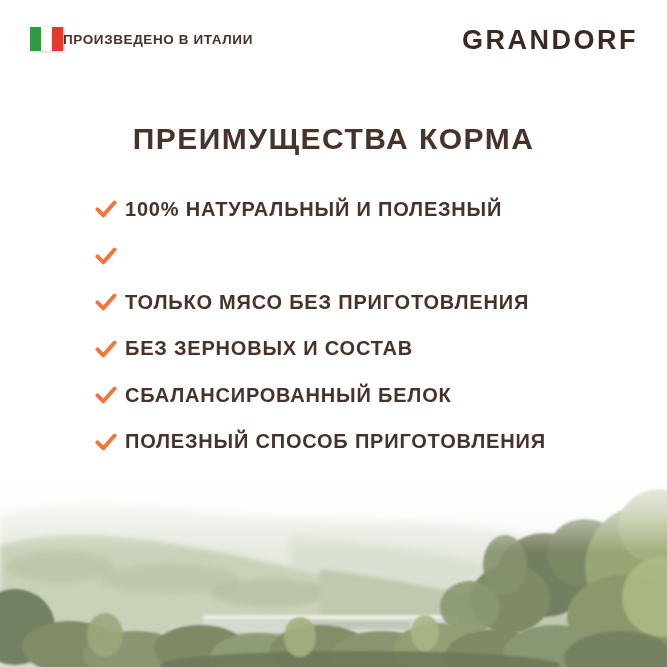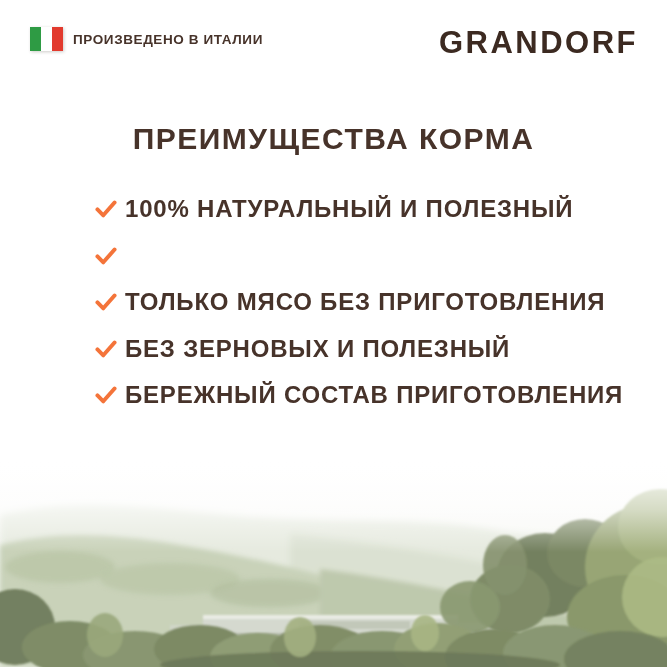--- a/index.html
+++ b/index.html
@@ -17,37 +17,37 @@
     position:relative;
     width:667px;height:667px;
     margin:0 auto;
     background:var(--page-bg,#fff);
     overflow:hidden;
     font-family:"Liberation Sans","DejaVu Sans",sans-serif;
   }
   
   .header-left{
     position:absolute;left:30px;top:27px;
-    display:flex;align-items:center;gap:10px;
+    display:flex;align-items:center;
   }
   .flag{
     width:33px;height:24px;display:flex;flex:none;
     box-shadow:1px 1px 3px rgba(60,50,40,.25);
   }
   .flag i{flex:1;}
   .flag i:nth-child(1){background:var(--flag-green,#2e9b44);}
   .flag i:nth-child(2){background:var(--flag-white,#fff);}
   .flag i:nth-child(3){background:var(--flag-red,#e23a2e);}
   .origin-label{
     font-size:13.5px;font-weight:bold;letter-spacing:.6px;
     color:var(--text-brown,#47332a);white-space:nowrap;
   }
   .brand-logo{
     position:absolute;right:29px;top:27px;
-    font-size:31px;line-height:1;font-weight:bold;
+    font-size:27px;line-height:1;font-weight:bold;
     letter-spacing:2.5px;color:var(--logo-brown,#3c2a21);
     white-space:nowrap;
   }
   
   .page-title{
     position:absolute;left:0;right:0;top:124px;
     text-align:center;
     font-size:30px;line-height:1;font-weight:bold;
     letter-spacing:1.5px;color:var(--text-brown,#47332a);
     white-space:nowrap;
@@ -58,21 +58,21 @@
     list-style:none;z-index:3;
   }
   .benefits li{
     height:46.5px;display:flex;align-items:center;gap:8px;
   }
   .check{
     width:22px;height:18px;flex:none;
     color:var(--check-orange,#f4743a);
   }
   .benefit-label{
-    font-size:24px;font-weight:bold;letter-spacing:.8px;
+    font-size:20px;font-weight:bold;letter-spacing:.8px;
     color:var(--text-brown,#47332a);white-space:nowrap;
   }
   
   .landscape{
     position:absolute;left:0;bottom:0;width:667px;height:210px;
     z-index:1;display:block;
   }
 </style>
 </head>
 <body>
@@ -106,27 +106,33 @@
     <li>
       <svg class="check" viewBox="0 0 24 20">
           <path d="M2.5 10.5 L9 17 L21.5 2.8" fill="none" stroke="currentColor" stroke-width="4.4" stroke-linecap="round" stroke-linejoin="round"></path>
         </svg>
       <span class="benefit-label">ТОЛЬКО МЯСО БЕЗ ПРИГОТОВЛЕНИЯ</span>
     </li>
     <li>
       <svg class="check" viewBox="0 0 24 20">
           <path d="M2.5 10.5 L9 17 L21.5 2.8" fill="none" stroke="currentColor" stroke-width="4.4" stroke-linecap="round" stroke-linejoin="round"></path>
         </svg>
-      <span class="benefit-label">БЕЗ ЗЕРНОВЫХ И ПОЛЕЗНЫЙ</span>
-    </li>
-    <li>
-      <svg class="check" viewBox="0 0 24 20">
-          <path d="M2.5 10.5 L9 17 L21.5 2.8" fill="none" stroke="currentColor" stroke-width="4.4" stroke-linecap="round" stroke-linejoin="round"></path>
-        </svg>
-      <span class="benefit-label">БЕРЕЖНЫЙ СОСТАВ ПРИГОТОВЛЕНИЯ</span>
+      <span class="benefit-label">БЕЗ ЗЕРНОВЫХ И СОСТАВ</span>
+    </li>
+    <li>
+      <svg class="check" viewBox="0 0 24 20">
+          <path d="M2.5 10.5 L9 17 L21.5 2.8" fill="none" stroke="currentColor" stroke-width="4.4" stroke-linecap="round" stroke-linejoin="round"></path>
+        </svg>
+      <span class="benefit-label">СБАЛАНСИРОВАННЫЙ БЕЛОК</span>
+    </li>
+    <li>
+      <svg class="check" viewBox="0 0 24 20">
+          <path d="M2.5 10.5 L9 17 L21.5 2.8" fill="none" stroke="currentColor" stroke-width="4.4" stroke-linecap="round" stroke-linejoin="round"></path>
+        </svg>
+      <span class="benefit-label">ПОЛЕЗНЫЙ СПОСОБ ПРИГОТОВЛЕНИЯ</span>
     </li>
   </ul>
 
   <svg class="landscape" viewBox="0 0 667 210" preserveAspectRatio="none" aria-hidden="true">
     <defs>
       <linearGradient id="sky" x1="0" y1="0" x2="0" y2="1">
         <stop offset="0" stop-color="#ffffff"></stop>
         <stop offset="0.55" stop-color="#f3f4ee"></stop>
         <stop offset="1" stop-color="#e9ebe2"></stop>
       </linearGradient>

